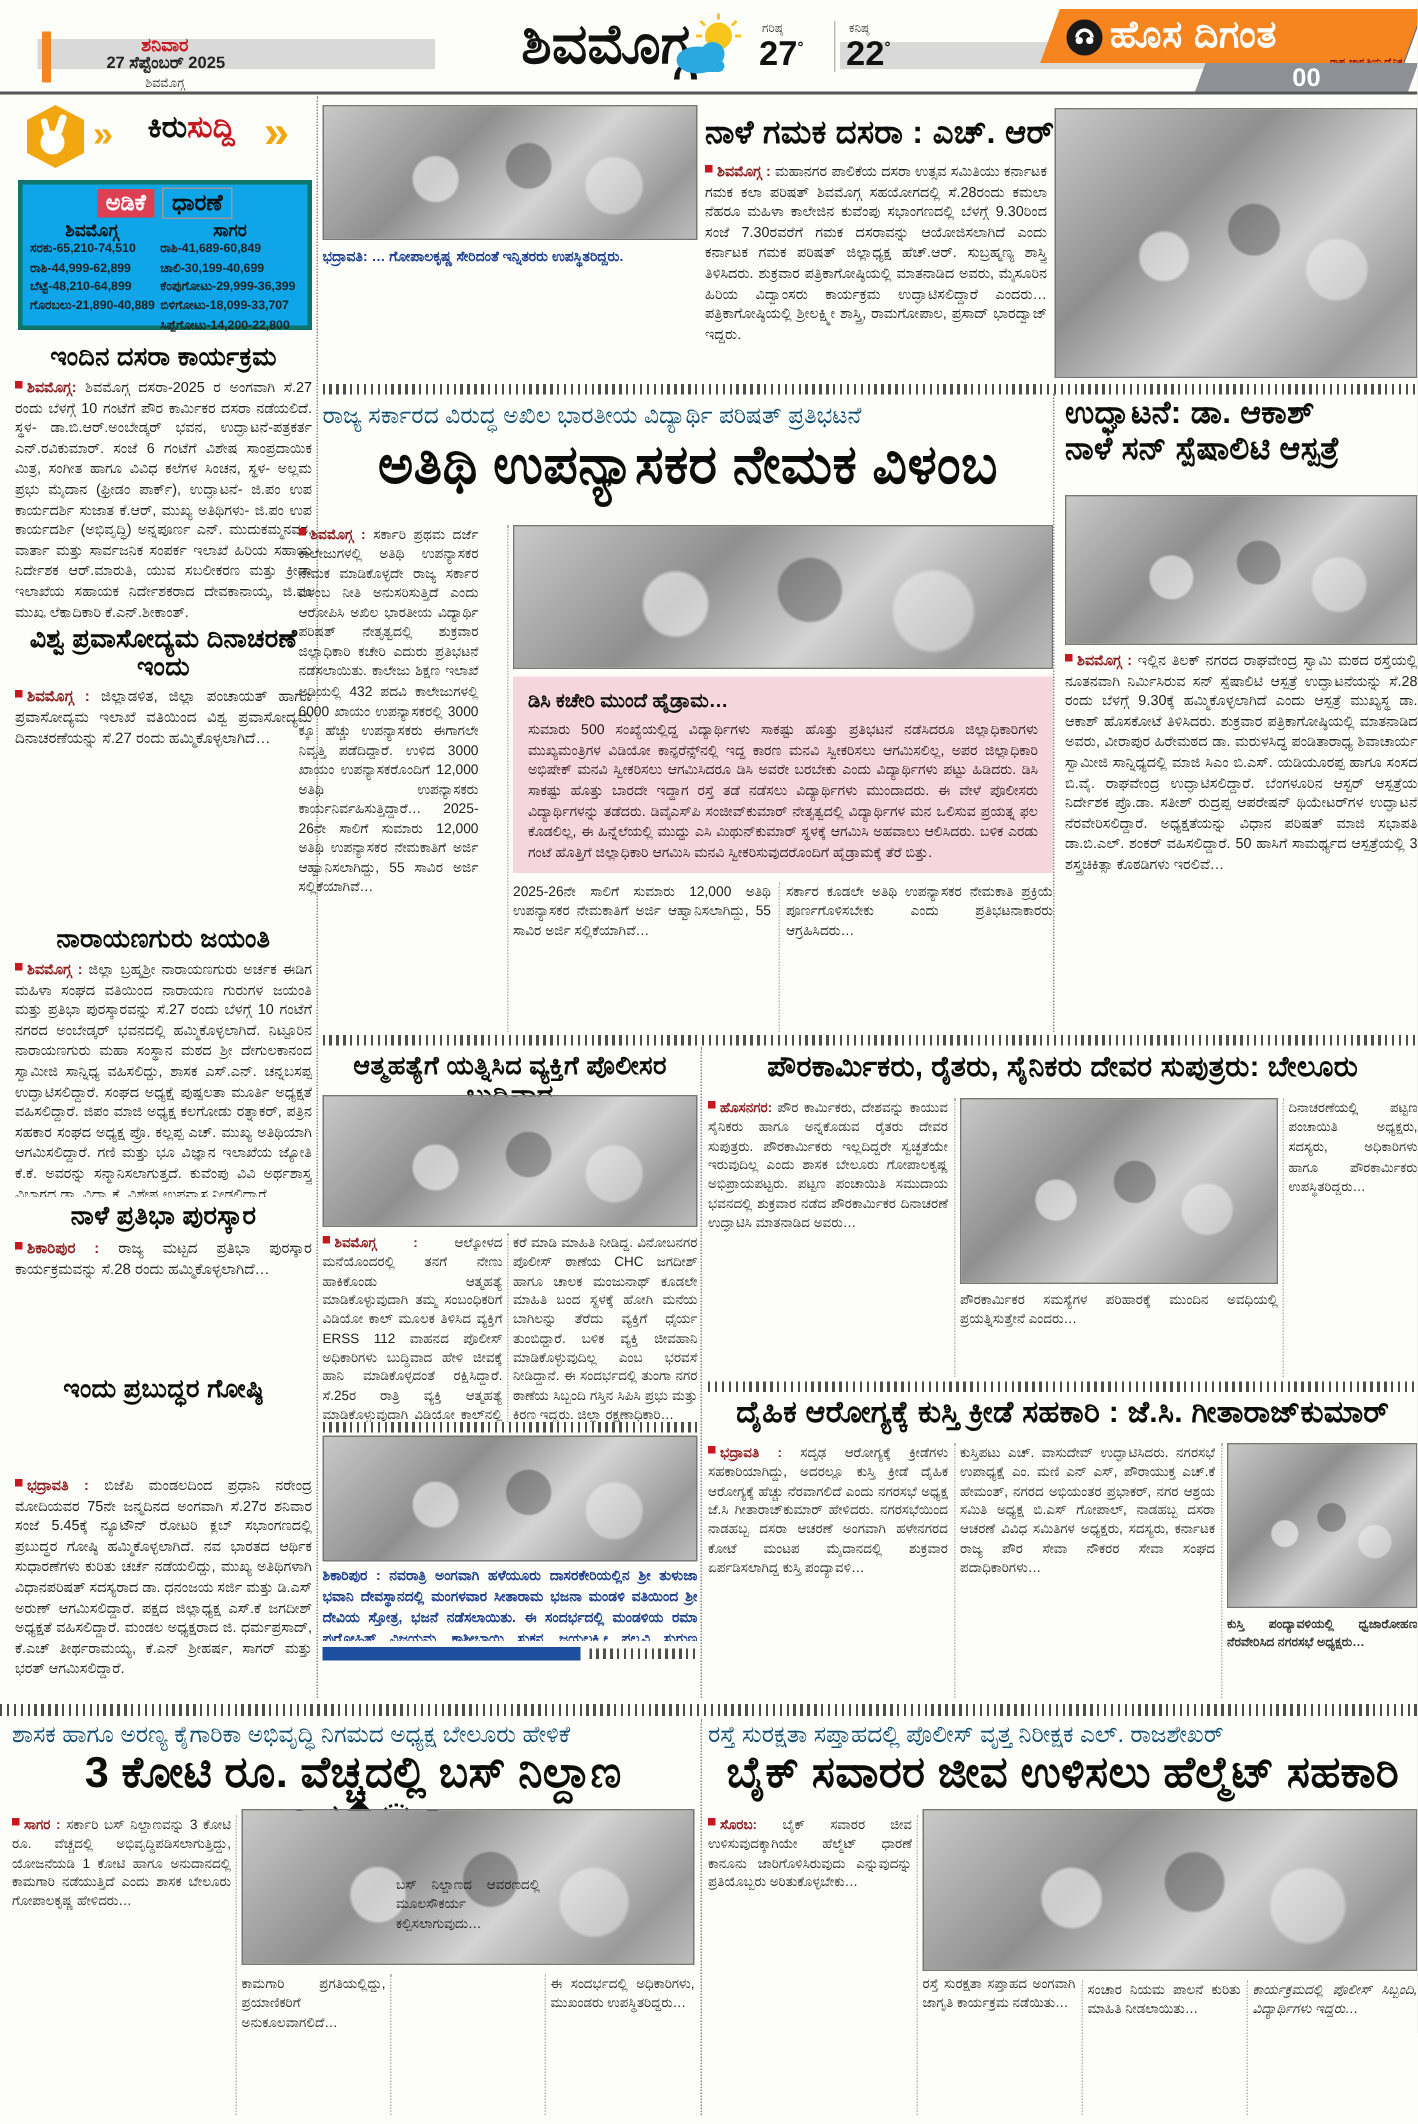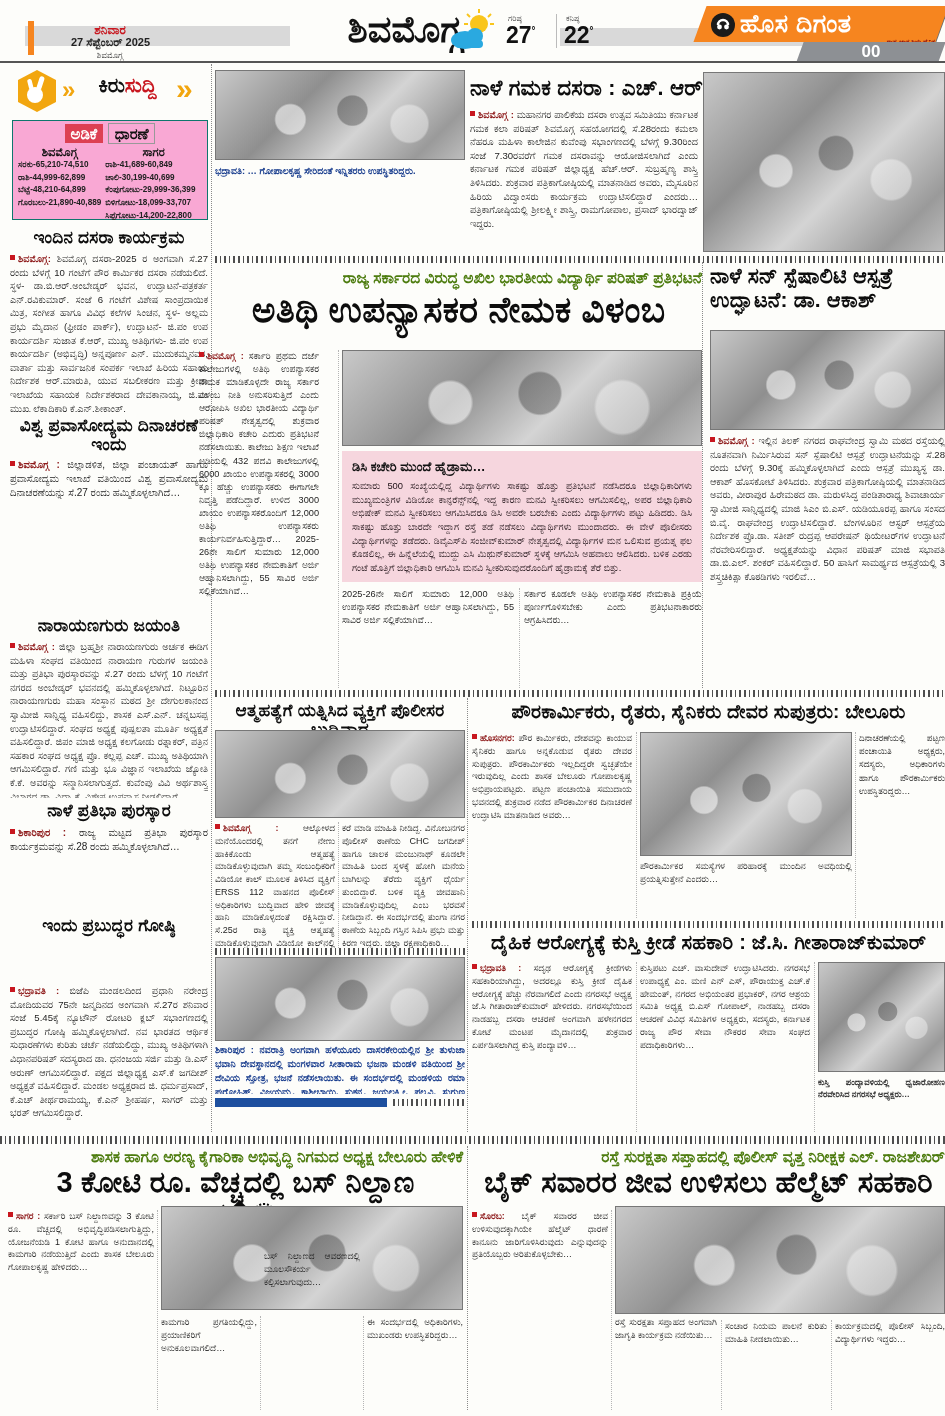--- a/index.html
+++ b/index.html
@@ -1,40 +1,40 @@
 <!DOCTYPE html>
 <html><head>
 <meta charset="utf-8">
 <style>
   html,body{margin:0;padding:0;background:#e8e8e4;}
   .page{position:relative;width:945px;height:1416px;background:#fdfdfa;margin:0 auto;overflow:hidden;
         font-family:"Liberation Sans","DejaVu Sans",sans-serif;color:#1c1c1c;}
   .abs{position:absolute;}
   .hl{font-weight:bold;color:#0d0d0d;text-align:center;line-height:1.12;letter-spacing:.2px;}
   .hl-left{text-align:left;}
-  .kick{font-weight:bold;color:#4d7c0f;text-align:right;line-height:1.1;}
+  .kick{font-weight:normal;color:#0c4a6e;text-align:left;line-height:1.1;}
   .bd{font-size:9.6px;line-height:1.42;text-align:justify;color:#1d1d1d;overflow:hidden;}
   .dl{color:#8e1b1b;font-weight:bold;}
   .blt{display:inline-block;width:5px;height:5px;background:#c8171f;margin-right:3px;vertical-align:2px;}
   .cap{font-size:9.3px;font-weight:bold;color:#1b3f8f;line-height:1.5;text-align:justify;overflow:hidden;}
   .photo{background:linear-gradient(135deg,#c9c9c9 0%,#8f8f8f 35%,#d4d4d4 60%,#9a9a9a 85%,#bdbdbd 100%);
          border:1px solid #777;box-sizing:border-box;}
   .photo-inner{width:100%;height:100%;background:
       radial-gradient(circle at 30% 55%, rgba(255,255,255,.55) 0 8%, transparent 9%),
       radial-gradient(circle at 55% 45%, rgba(40,40,40,.35) 0 10%, transparent 11%),
       radial-gradient(circle at 78% 60%, rgba(255,255,255,.4) 0 9%, transparent 10%);}
   .vrule{border-left:1px dotted #8a8a8a;width:0;}
   .vrule-lt{border-left:1px dotted #b5b5b5;width:0;}
   .hsep{background:repeating-linear-gradient(90deg,#4e4e4e 0 1.6px,transparent 1.6px 4.6px);height:7px;}
   .gray-band{background:#d9d9d9;}
   .skew{transform:skewX(-20deg);}
   .pink{background:#f6d6de;box-sizing:border-box;padding:8px 10px;}
   .pink .t{font-size:13px;font-weight:bold;color:#111;margin-bottom:4px;}
   .pink .b{font-size:9.4px;line-height:1.45;text-align:justify;color:#201318;}
-  .rates{box-sizing:border-box;border:1px solid #0f766e;background:#f9a8d4;padding:4px 5px;}
+  .rates{box-sizing:border-box;border:3px solid #0f766e;background:#0ea5e9;padding:4px 5px;}
   .rates .cname{font-weight:bold;font-size:11.5px;text-align:center;color:#111;}
   .rates .row{font-size:8.2px;font-weight:bold;color:#222;line-height:1.55;white-space:nowrap;}
   .chev{color:#f2a60f;font-weight:bold;font-size:24px;line-height:1;letter-spacing:-3px;}
   .bluebar{background:#1d4f9e;}
   .names{font-size:8.8px;line-height:1.5;text-align:justify;color:#1d1d1d;overflow:hidden;}
 </style>
 </head>
 <body>
 
 <div class="page">
@@ -168,22 +168,22 @@
   <div class="abs pink" style="left:342px;top:451px;width:360px;height:131px;overflow:hidden;">
     <div class="t">ಡಿಸಿ ಕಚೇರಿ ಮುಂದೆ ಹೈಡ್ರಾಮ…</div>
     <div class="b">ಸುಮಾರು 500 ಸಂಖ್ಯೆಯಲ್ಲಿದ್ದ ವಿದ್ಯಾರ್ಥಿಗಳು ಸಾಕಷ್ಟು ಹೊತ್ತು ಪ್ರತಿಭಟನೆ ನಡೆಸಿದರೂ ಜಿಲ್ಲಾಧಿಕಾರಿಗಳು ಮುಖ್ಯಮಂತ್ರಿಗಳ ವಿಡಿಯೋ ಕಾನ್ಫರೆನ್ಸ್‌ನಲ್ಲಿ ಇದ್ದ ಕಾರಣ ಮನವಿ ಸ್ವೀಕರಿಸಲು ಆಗಮಿಸಲಿಲ್ಲ, ಅಪರ ಜಿಲ್ಲಾಧಿಕಾರಿ ಅಭಿಷೇಕ್ ಮನವಿ ಸ್ವೀಕರಿಸಲು ಆಗಮಿಸಿದರೂ ಡಿಸಿ ಅವರೇ ಬರಬೇಕು ಎಂದು ವಿದ್ಯಾರ್ಥಿಗಳು ಪಟ್ಟು ಹಿಡಿದರು. ಡಿಸಿ ಸಾಕಷ್ಟು ಹೊತ್ತು ಬಾರದೇ ಇದ್ದಾಗ ರಸ್ತೆ ತಡೆ ನಡೆಸಲು ವಿದ್ಯಾರ್ಥಿಗಳು ಮುಂದಾದರು. ಈ ವೇಳೆ ಪೊಲೀಸರು ವಿದ್ಯಾರ್ಥಿಗಳನ್ನು ತಡೆದರು. ಡಿವೈಎಸ್‌ಪಿ ಸಂಜೀವ್‌ಕುಮಾರ್ ನೇತೃತ್ವದಲ್ಲಿ ವಿದ್ಯಾರ್ಥಿಗಳ ಮನ ಒಲಿಸುವ ಪ್ರಯತ್ನ ಫಲ ಕೊಡಲಿಲ್ಲ, ಈ ಹಿನ್ನೆಲೆಯಲ್ಲಿ ಮುದ್ದು ಎಸಿ ಮಿಥುನ್‌ಕುಮಾರ್ ಸ್ಥಳಕ್ಕೆ ಆಗಮಿಸಿ ಅಹವಾಲು ಆಲಿಸಿದರು. ಬಳಿಕ ಎರಡು ಗಂಟೆ ಹೊತ್ತಿಗೆ ಜಿಲ್ಲಾಧಿಕಾರಿ ಆಗಮಿಸಿ ಮನವಿ ಸ್ವೀಕರಿಸುವುದರೊಂದಿಗೆ ಹೈಡ್ರಾಮಕ್ಕೆ ತೆರೆ ಬಿತ್ತು.</div>
   </div>
   <div class="abs bd" style="left:342px;top:588px;width:172px;height:100px;font-size:9.2px;">2025-26ನೇ ಸಾಲಿಗೆ ಸುಮಾರು 12,000 ಅತಿಥಿ ಉಪನ್ಯಾಸಕರ ನೇಮಕಾತಿಗೆ ಅರ್ಜಿ ಆಹ್ವಾನಿಸಲಾಗಿದ್ದು, 55 ಸಾವಿರ ಅರ್ಜಿ ಸಲ್ಲಿಕೆಯಾಗಿವೆ…</div>
   <div class="abs vrule-lt" style="left:519px;top:588px;height:100px;"></div>
   <div class="abs bd" style="left:524px;top:588px;width:178px;height:100px;font-size:9.2px;">ಸರ್ಕಾರ ಕೂಡಲೇ ಅತಿಥಿ ಉಪನ್ಯಾಸಕರ ನೇಮಕಾತಿ ಪ್ರಕ್ರಿಯೆ ಪೂರ್ಣಗೊಳಿಸಬೇಕು ಎಂದು ಪ್ರತಿಭಟನಾಕಾರರು ಆಗ್ರಹಿಸಿದರು…</div>
 
   <div class="abs vrule" style="left:702px;top:262px;height:426px;"></div>
   <div class="abs hl hl-left" style="left:710px;top:264px;width:235px;font-size:21px;">
-    <div>ನಾಳೆ ಸನ್ ಸ್ಪೆಷಾಲಿಟಿ ಆಸ್ಪತ್ರೆ</div>
-      <div>ಉದ್ಘಾಟನೆ: ಡಾ. ಆಕಾಶ್</div>
+    <div>ಉದ್ಘಾಟನೆ: ಡಾ. ಆಕಾಶ್</div>
+      <div>ನಾಳೆ ಸನ್ ಸ್ಪೆಷಾಲಿಟಿ ಆಸ್ಪತ್ರೆ</div>
   </div>
   <div class="abs photo" style="left:710px;top:330px;width:235px;height:100px;">
       <div class="photo-inner"></div>
     </div>
   <div class="abs bd" style="left:710px;top:434px;width:235px;height:254px;">
     <span class="blt"></span><span class="dl">ಶಿವಮೊಗ್ಗ :</span> <span>ಇಲ್ಲಿನ ತಿಲಕ್ ನಗರದ ರಾಘವೇಂದ್ರ ಸ್ವಾಮಿ ಮಠದ ರಸ್ತೆಯಲ್ಲಿ ನೂತನವಾಗಿ ನಿರ್ಮಿಸಿರುವ ಸನ್ ಸ್ಪೆಷಾಲಿಟಿ ಆಸ್ಪತ್ರೆ ಉದ್ಘಾಟನೆಯನ್ನು ಸೆ.28 ರಂದು ಬೆಳಗ್ಗೆ 9.30ಕ್ಕೆ ಹಮ್ಮಿಕೊಳ್ಳಲಾಗಿದೆ ಎಂದು ಆಸ್ಪತ್ರೆ ಮುಖ್ಯಸ್ಥ ಡಾ. ಆಕಾಶ್ ಹೊಸಕೋಟೆ ತಿಳಿಸಿದರು.</span> <span>ಶುಕ್ರವಾರ ಪತ್ರಿಕಾಗೋಷ್ಠಿಯಲ್ಲಿ ಮಾತನಾಡಿದ ಅವರು, ವೀರಾಪುರ ಹಿರೇಮಠದ ಡಾ. ಮರುಳಸಿದ್ಧ ಪಂಡಿತಾರಾಧ್ಯ ಶಿವಾಚಾರ್ಯ ಸ್ವಾಮೀಜಿ ಸಾನ್ನಿಧ್ಯದಲ್ಲಿ ಮಾಜಿ ಸಿಎಂ ಬಿ.ಎಸ್. ಯಡಿಯೂರಪ್ಪ ಹಾಗೂ ಸಂಸದ ಬಿ.ವೈ. ರಾಘವೇಂದ್ರ ಉದ್ಘಾಟಿಸಲಿದ್ದಾರೆ. ಬೆಂಗಳೂರಿನ ಆಸ್ಟರ್ ಆಸ್ಪತ್ರೆಯ ನಿರ್ದೇಶಕ ಪ್ರೊ.ಡಾ. ಸತೀಶ್ ರುದ್ರಪ್ಪ ಆಪರೇಷನ್ ಥಿಯೇಟರ್‌ಗಳ ಉದ್ಘಾಟನೆ ನೆರವೇರಿಸಲಿದ್ದಾರೆ. ಅಧ್ಯಕ್ಷತೆಯನ್ನು ವಿಧಾನ ಪರಿಷತ್ ಮಾಜಿ ಸಭಾಪತಿ ಡಾ.ಬಿ.ಎಲ್. ಶಂಕರ್ ವಹಿಸಲಿದ್ದಾರೆ.</span> <span>50 ಹಾಸಿಗೆ ಸಾಮರ್ಥ್ಯದ ಆಸ್ಪತ್ರೆಯಲ್ಲಿ 3 ಶಸ್ತ್ರಚಿಕಿತ್ಸಾ ಕೊಠಡಿಗಳು ಇರಲಿವೆ…</span>
   </div>
 
   <div class="abs hsep" style="left:215px;top:690px;width:730px;"></div>
   <div class="abs vrule" style="left:467px;top:698px;height:434px;"></div>
@@ -255,15 +255,15 @@
     <span class="blt"></span><span class="dl">ಸೊರಬ:</span> <span>ಬೈಕ್ ಸವಾರರ ಜೀವ ಉಳಿಸುವುದಕ್ಕಾಗಿಯೇ ಹೆಲ್ಮೆಟ್ ಧಾರಣೆ ಕಾನೂನು ಜಾರಿಗೊಳಿಸಿರುವುದು ಎನ್ನುವುದನ್ನು ಪ್ರತಿಯೊಬ್ಬರು ಅರಿತುಕೊಳ್ಳಬೇಕು…</span>
   </div>
   <div class="abs vrule-lt" style="left:611px;top:1210px;height:200px;"></div>
   <div class="abs photo" style="left:615px;top:1206px;width:330px;height:108px;">
       <div class="photo-inner"></div>
     </div>
   <div class="abs bd" style="left:615px;top:1316px;width:102px;height:90px;font-size:9px;">ರಸ್ತೆ ಸುರಕ್ಷತಾ ಸಪ್ತಾಹದ ಅಂಗವಾಗಿ ಜಾಗೃತಿ ಕಾರ್ಯಕ್ರಮ ನಡೆಯಿತು…</div>
   <div class="abs vrule-lt" style="left:721px;top:1320px;height:90px;"></div>
   <div class="abs bd" style="left:725px;top:1320px;width:102px;height:90px;font-size:9px;">ಸಂಚಾರ ನಿಯಮ ಪಾಲನೆ ಕುರಿತು ಮಾಹಿತಿ ನೀಡಲಾಯಿತು…</div>
   <div class="abs vrule-lt" style="left:831px;top:1320px;height:90px;"></div>
-  <div class="abs bd" style="left:835px;top:1320px;width:110px;height:90px;font-size:9px;">ಕಾರ್ಯಕ್ರಮದಲ್ಲಿ ಪೊಲೀಸ್ ಸಿಬ್ಬಂದಿ, ವಿದ್ಯಾರ್ಥಿಗಳು ಇದ್ದರು…</div>
+  <div class="abs bd" style="left:835px;top:1320px;width:110px;height:90px;font-size:9px;font-style:italic;">ಕಾರ್ಯಕ್ರಮದಲ್ಲಿ ಪೊಲೀಸ್ ಸಿಬ್ಬಂದಿ, ವಿದ್ಯಾರ್ಥಿಗಳು ಇದ್ದರು…</div>
 
 </div>
 
 </body></html>

